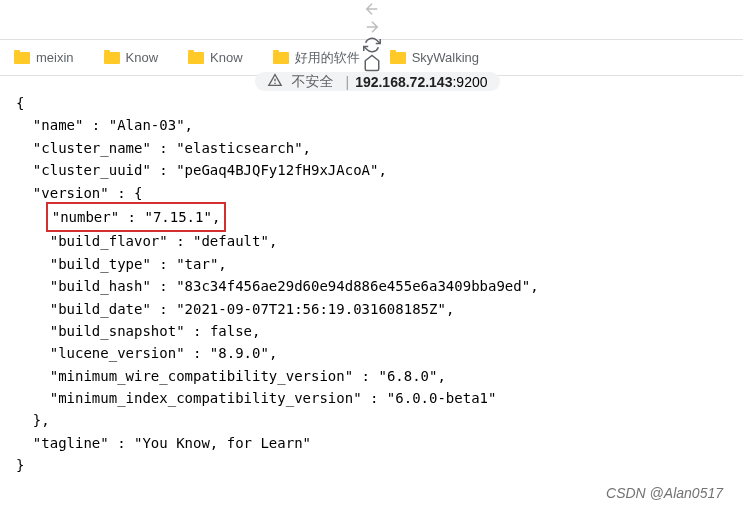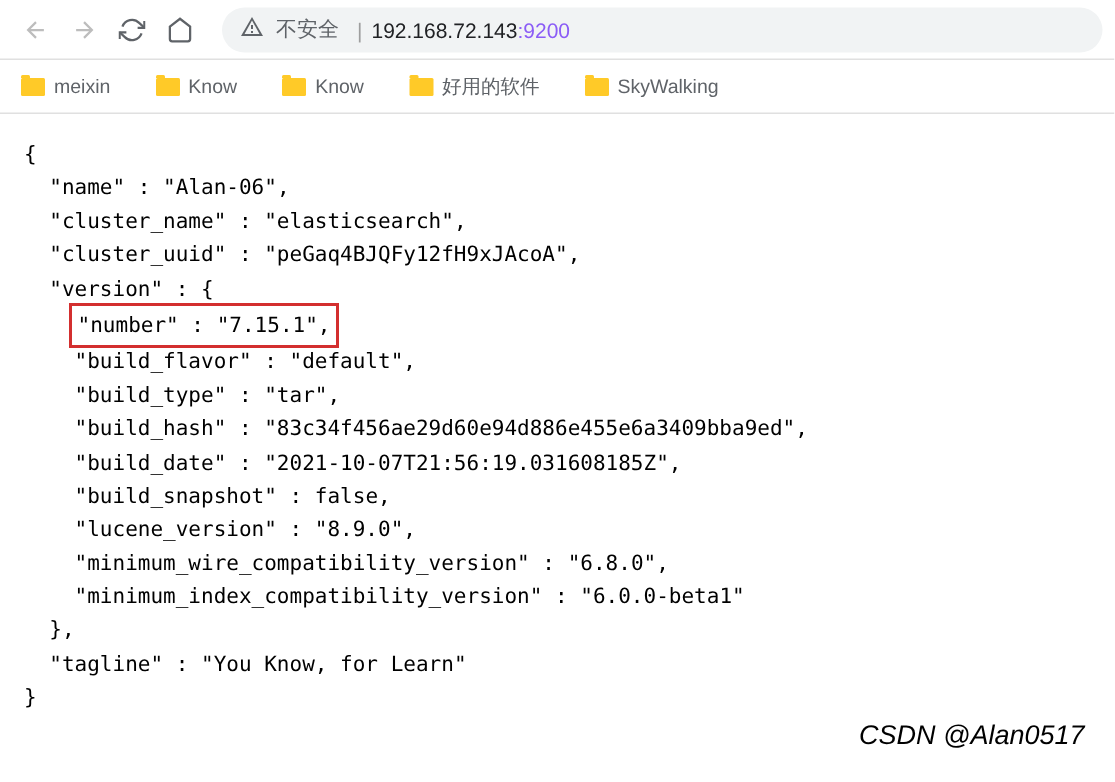--- a/index.html
+++ b/index.html
@@ -1,28 +1,28 @@
 <!DOCTYPE html>
 <html><head>
   <meta charset="utf-8">
   <style>
     * { margin: 0; padding: 0; box-sizing: border-box; }
     body { font-family: Arial, sans-serif; width: 743px; height: 521px; background: #fff; position: relative; }
     
-    .toolbar { display: flex; align-items: center; height: 40px; padding: 0 8px; border-bottom: 1px solid #e0e0e0; }
+    .toolbar { display: flex; align-items: center; height: 40px; padding: 0 8px; border-bottom: 1px solid #e0e0e0; flex-direction: column; }
     .nav-btn { width: 32px; height: 32px; display: flex; align-items: center; justify-content: center; color: #5f6368; cursor: pointer; border-radius: 50%; }
     .nav-btn.disabled { color: #bdbdbd; }
     .nav-btn svg { width: 18px; height: 18px; }
     
     .address-bar { flex: 1; height: 30px; margin-left: 12px; background: #f1f3f4; border-radius: 15px; display: flex; align-items: center; padding: 0 12px; color: #5f6368; font-size: 14px; }
     .address-bar .warn-icon { margin-right: 8px; }
     .address-bar .secure-label { margin-right: 6px; }
     .address-bar .divider { margin: 0 6px; color: #9e9e9e; }
-    .address-bar .host { color: #202124; font-weight: 400; }
-    .address-bar .port { color: #8b5cf6; }
+    .address-bar .host { color: #202124; font-weight: 700; }
+    .address-bar .port { color: #000000; }
     
     .bookmarks { display: flex; align-items: center; height: 36px; padding: 0 8px; border-bottom: 1px solid #e0e0e0; gap: 18px; }
     .apps-btn { display: flex; align-items: center; gap: 6px; color: #5f6368; font-size: 13px; cursor: pointer; padding: 4px 6px; }
     .apps-grid { display: grid; grid-template-columns: repeat(3, 4px); grid-template-rows: repeat(3, 4px); gap: 2px; }
     .apps-grid span:nth-child(1) { background: #ea4335; }
     .apps-grid span:nth-child(2) { background: #fbbc04; }
     .apps-grid span:nth-child(3) { background: #34a853; }
     .apps-grid span:nth-child(4) { background: #4285f4; }
     .apps-grid span:nth-child(5) { background: #ea4335; }
     .apps-grid span:nth-child(6) { background: #fbbc04; }
@@ -30,21 +30,21 @@
     .apps-grid span:nth-child(8) { background: #4285f4; }
     .apps-grid span:nth-child(9) { background: #ea4335; }
     
     .bookmark { display: flex; align-items: center; gap: 6px; color: #5f6368; font-size: 13px; cursor: pointer; padding: 4px 6px; }
     .folder-icon { width: 16px; height: 12px; background: #ffca28; border-radius: 1px; position: relative; }
     .folder-icon::before { content: ''; position: absolute; top: -2px; left: 0; width: 6px; height: 2px; background: #ffca28; border-radius: 1px 1px 0 0; }
     
     .content { padding: 16px; font-family: 'SimSun', 'NSimSun', monospace; font-size: 14px; line-height: 1.6; color: #000; white-space: pre; }
     .highlight-box { display: inline-block; border: 2px solid #d32f2f; padding: 2px 4px; margin: -2px -4px; }
     
-    .watermark { position: absolute; bottom: 20px; right: 20px; color: #000000; font-size: 18px; font-style: italic; }
+    .watermark { position: absolute; bottom: 20px; right: 20px; color: #737373; font-size: 14px; font-style: italic; }
   </style>
 </head>
 <body>
 
 <div class="toolbar">
   <div class="nav-btn disabled">
     <svg viewBox="0 0 24 24" fill="none" stroke="currentColor" stroke-width="2">
         <path d="M19 12H5M12 19l-7-7 7-7"></path>
       </svg>
   </div>
@@ -94,29 +94,29 @@
     <div class="folder-icon"></div>
     <span>好用的软件</span>
   </div>
   <div class="bookmark">
     <div class="folder-icon"></div>
     <span>SkyWalking</span>
   </div>
 </div>
 
 <div class="content">{
-  "name" : "<span>Alan-06</span>",
+  "name" : "<span>Alan-03</span>",
   "cluster_name" : "<span>elasticsearch</span>",
   "cluster_uuid" : "<span>peGaq4BJQFy12fH9xJAcoA</span>",
   "version" : {
     <span class="highlight-box">"number" : "<span>7.15.1</span>",</span>
     "build_flavor" : "<span>default</span>",
     "build_type" : "<span>tar</span>",
     "build_hash" : "<span>83c34f456ae29d60e94d886e455e6a3409bba9ed</span>",
-    "build_date" : "<span>2021-10-07T21:56:19.031608185Z</span>",
+    "build_date" : "<span>2021-09-07T21:56:19.031608185Z</span>",
     "build_snapshot" : <span>false</span>,
     "lucene_version" : "<span>8.9.0</span>",
     "minimum_wire_compatibility_version" : "<span>6.8.0</span>",
     "minimum_index_compatibility_version" : "<span>6.0.0-beta1</span>"
   },
   "tagline" : "<span>You Know, for Learn</span>"
 }</div>
 
 <div class="watermark">CSDN @Alan0517</div>
 

